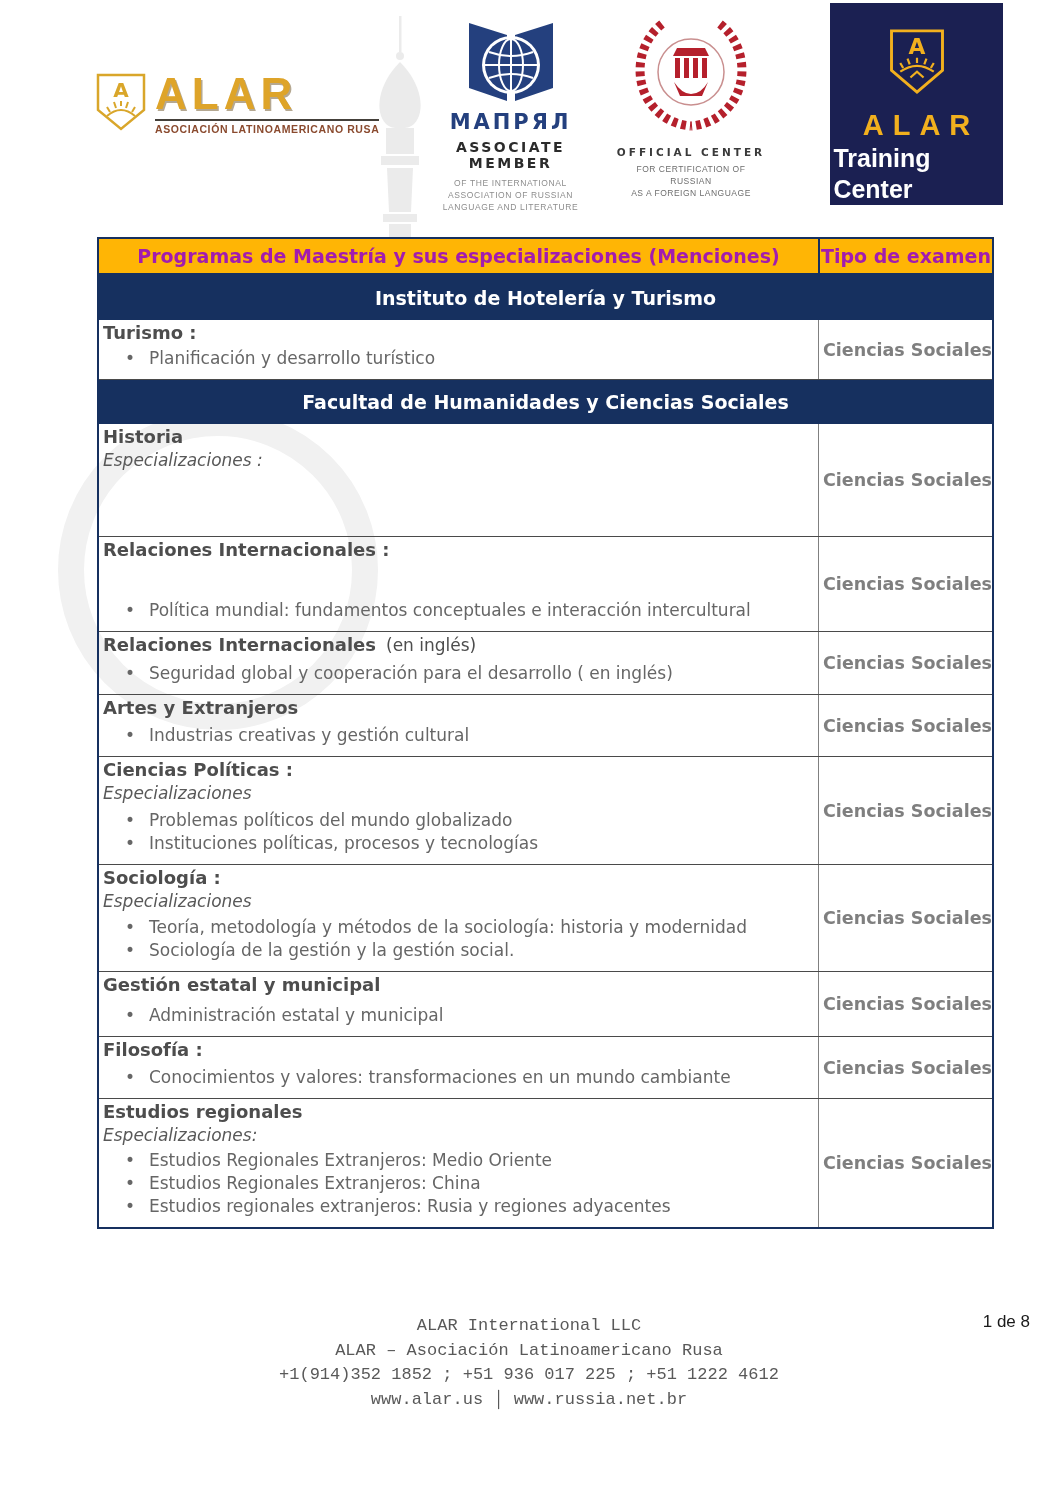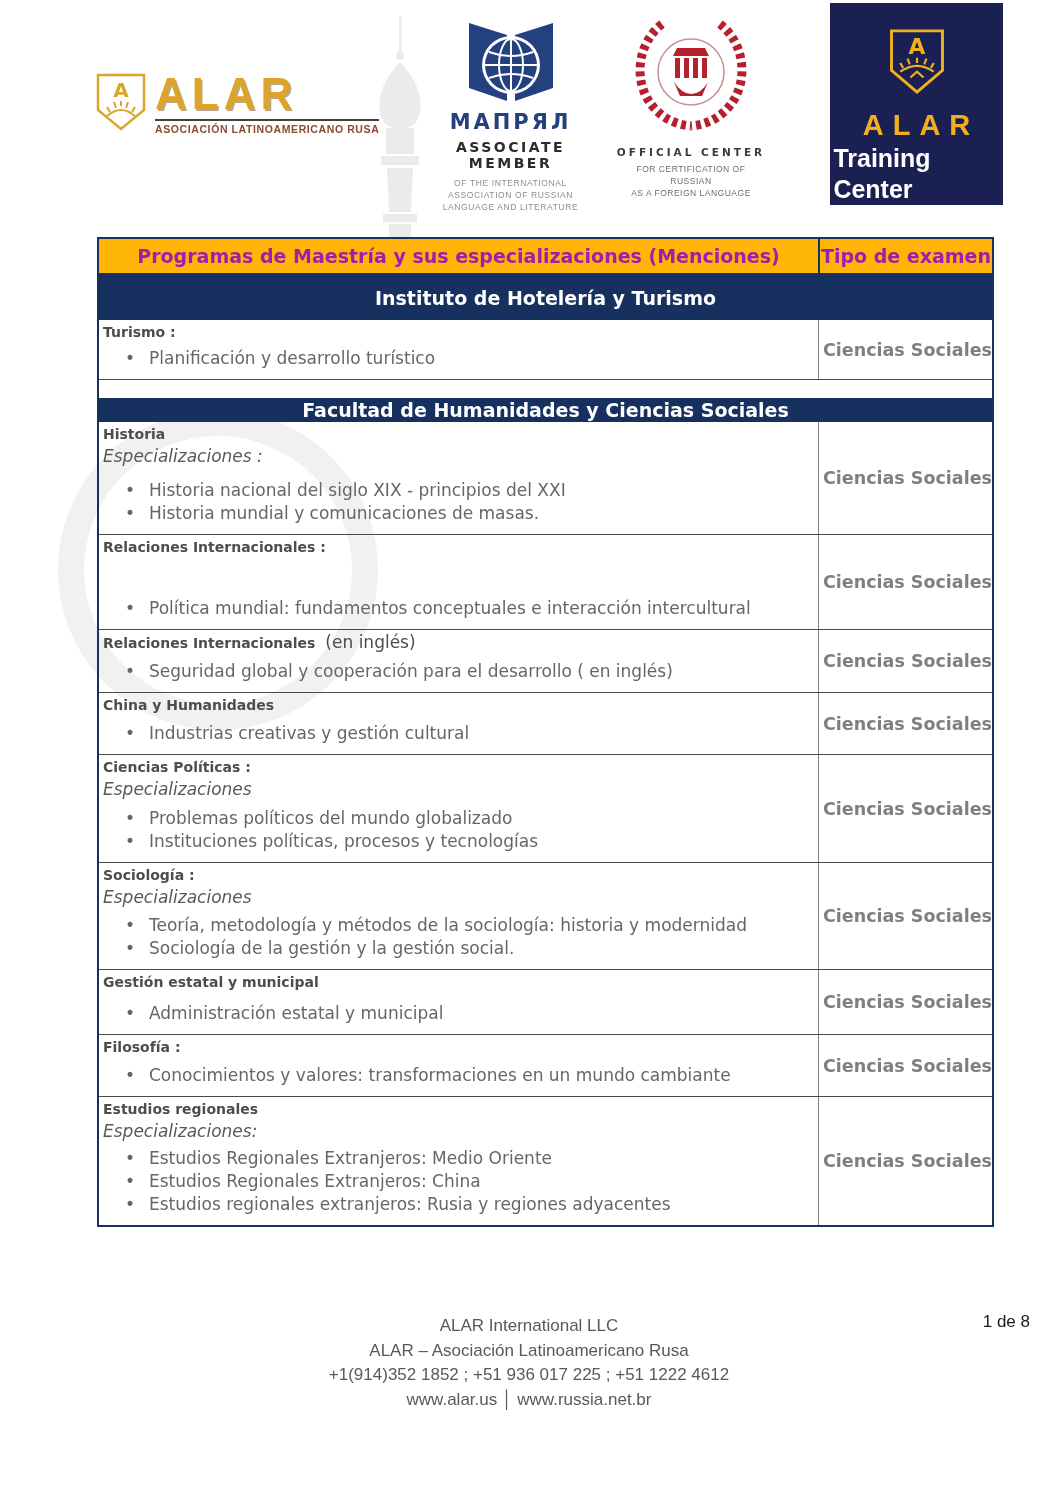--- a/index.html
+++ b/index.html
@@ -38,31 +38,31 @@
   #thead{display:flex;height:36px;background:#FFB505;border-bottom:2px solid #16305F;box-sizing:border-box;}
   #thead .hc{display:flex;align-items:center;justify-content:center;color:#a21caf;font-weight:bold;font-size:19px;box-sizing:border-box;}
   #thead .hc.l{width:719px;}
   #thead .hc.r{flex:1;border-left:2px solid #16305F;}
   .band{background:#16305F;color:#ffffff;font-weight:bold;font-size:19px;display:flex;align-items:center;
     justify-content:center;box-sizing:border-box;}
   .trow{display:flex;border-bottom:1px solid #4a4a4a;box-sizing:border-box;background:transparent;}
   .trow:last-child{border-bottom:none;}
   .cell-l{width:719px;box-sizing:border-box;padding:2px 8px 3px 4px;display:flex;flex-direction:column;
     justify-content:space-between;}
-  .title-line b{font-size:14px;color:#4d4d4d;}
+  .title-line b{font-size:18px;color:#4d4d4d;}
   .title-line .note{font-weight:normal;font-size:17px;color:#4d4d4d;margin-left:10px;}
   .subtitle{display:block;font-style:italic;font-size:17px;color:#585858;margin-top:3px;}
   ul.bullets{list-style:none;margin:0 0 5px 0;padding:0;}
   ul.bullets li{position:relative;padding-left:46px;font-size:17px;color:#666666;margin:3px 0;}
   ul.bullets li:before{content:"•";position:absolute;left:22px;color:#666666;}
   .cell-r{flex:1;border-left:1px solid #808080;display:flex;align-items:center;padding-left:4px;box-sizing:border-box;justify-content:center;}
   .cell-r span{font-weight:bold;font-size:17.5px;color:#7f7f7f;white-space:nowrap;}
   
   #footer{position:absolute;left:0;right:0;top:1314px;text-align:center;color:#595959;font-size:17px;
-    line-height:24.5px;font-family:Liberation Sans, sans-serif;z-index:1;}
+    line-height:24.5px;font-family:Liberation Mono, monospace;z-index:1;}
   #page-number{position:absolute;right:28px;top:1312px;font-size:17px;color:#1a1a1a;
     font-family:"Liberation Sans",sans-serif;z-index:1;}
 </style>
 </head>
 <body>
 
 <div id="page">
 
   <div id="wm-ring" class="wm"></div>
   <svg class="wm" style="left:348px;top:16px;" width="104" height="221" viewBox="0 0 104 221">
@@ -170,33 +170,29 @@
               <div class="title-line"><b>Turismo :</b></div>
             </div>
             <ul class="bullets">
               <li>Planificación y desarrollo turístico</li>
             </ul>
           </div>
           <div class="cell-r">
             <span>Ciencias Sociales</span>
           </div>
         </div>
-        <div class="band" style="height: 24px; margin-top: 18px;">
+        <div class="band" style="height: 44px;">
           <span>Facultad de Humanidades y Ciencias Sociales</span>
         </div>
         <div class="trow" style="min-height: 113px;">
           <div class="cell-l">
             <div class="tblock">
               <div class="title-line"><b>Historia</b></div>
               <em class="subtitle">Especializaciones :</em>
             </div>
-            <ul class="bullets">
-              <li>Historia nacional del siglo XIX - principios del XXI</li>
-              <li>Historia mundial y comunicaciones de masas.</li>
-            </ul>
           </div>
           <div class="cell-r">
             <span>Ciencias Sociales</span>
           </div>
         </div>
         <div class="trow" style="min-height: 95px;">
           <div class="cell-l">
             <div class="tblock">
               <div class="title-line"><b>Relaciones Internacionales :</b></div>
             </div>
@@ -217,21 +213,21 @@
               <li>Seguridad global y cooperación para el desarrollo ( en inglés)</li>
             </ul>
           </div>
           <div class="cell-r">
             <span>Ciencias Sociales</span>
           </div>
         </div>
         <div class="trow" style="min-height: 62px;">
           <div class="cell-l">
             <div class="tblock">
-              <div class="title-line"><b>China y Humanidades</b></div>
+              <div class="title-line"><b>Artes y Extranjeros</b></div>
             </div>
             <ul class="bullets">
               <li>Industrias creativas y gestión cultural</li>
             </ul>
           </div>
           <div class="cell-r">
             <span>Ciencias Sociales</span>
           </div>
         </div>
         <div class="trow" style="min-height: 108px;">

